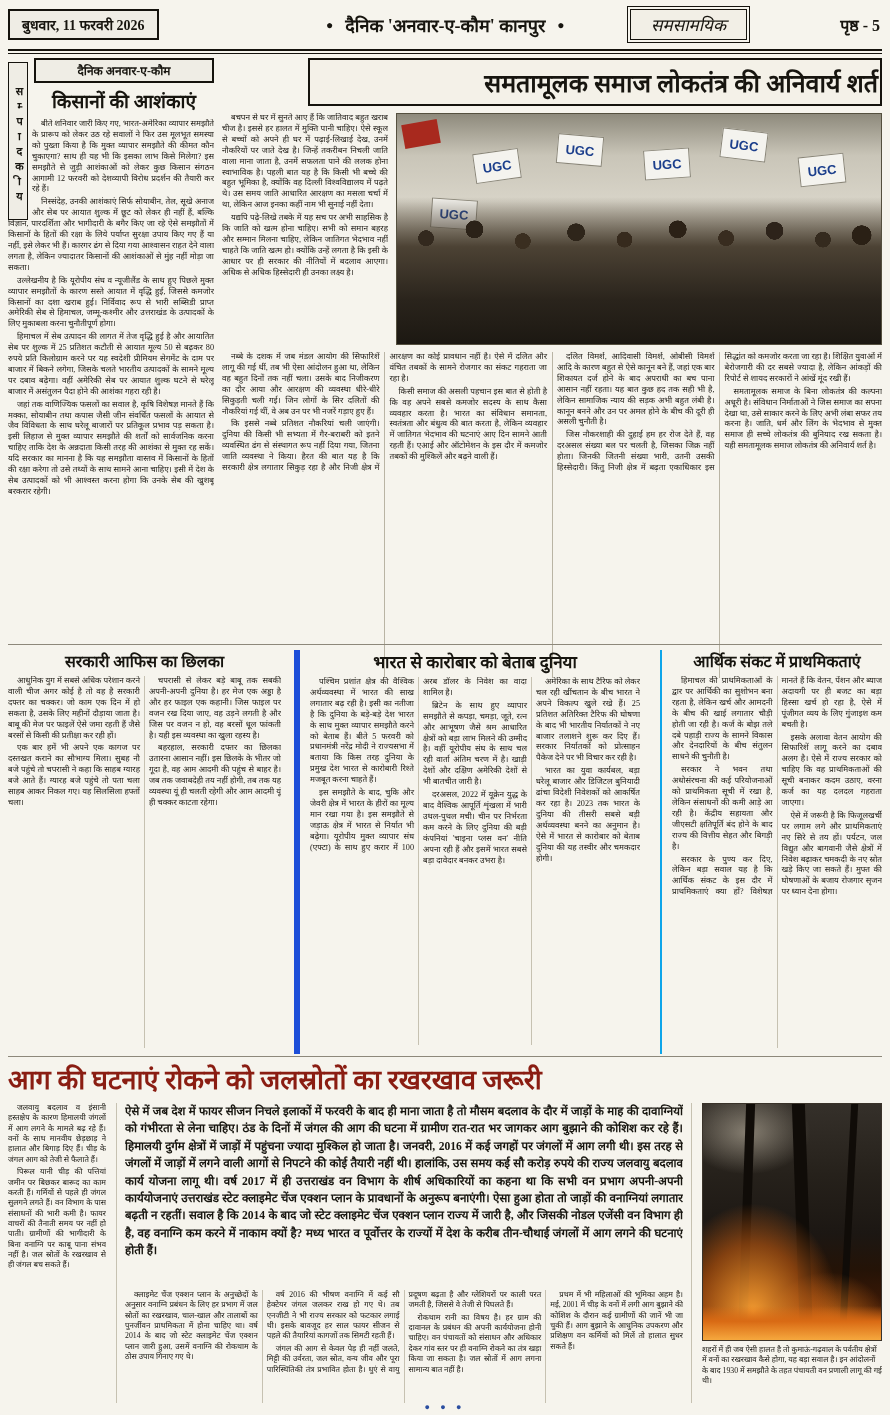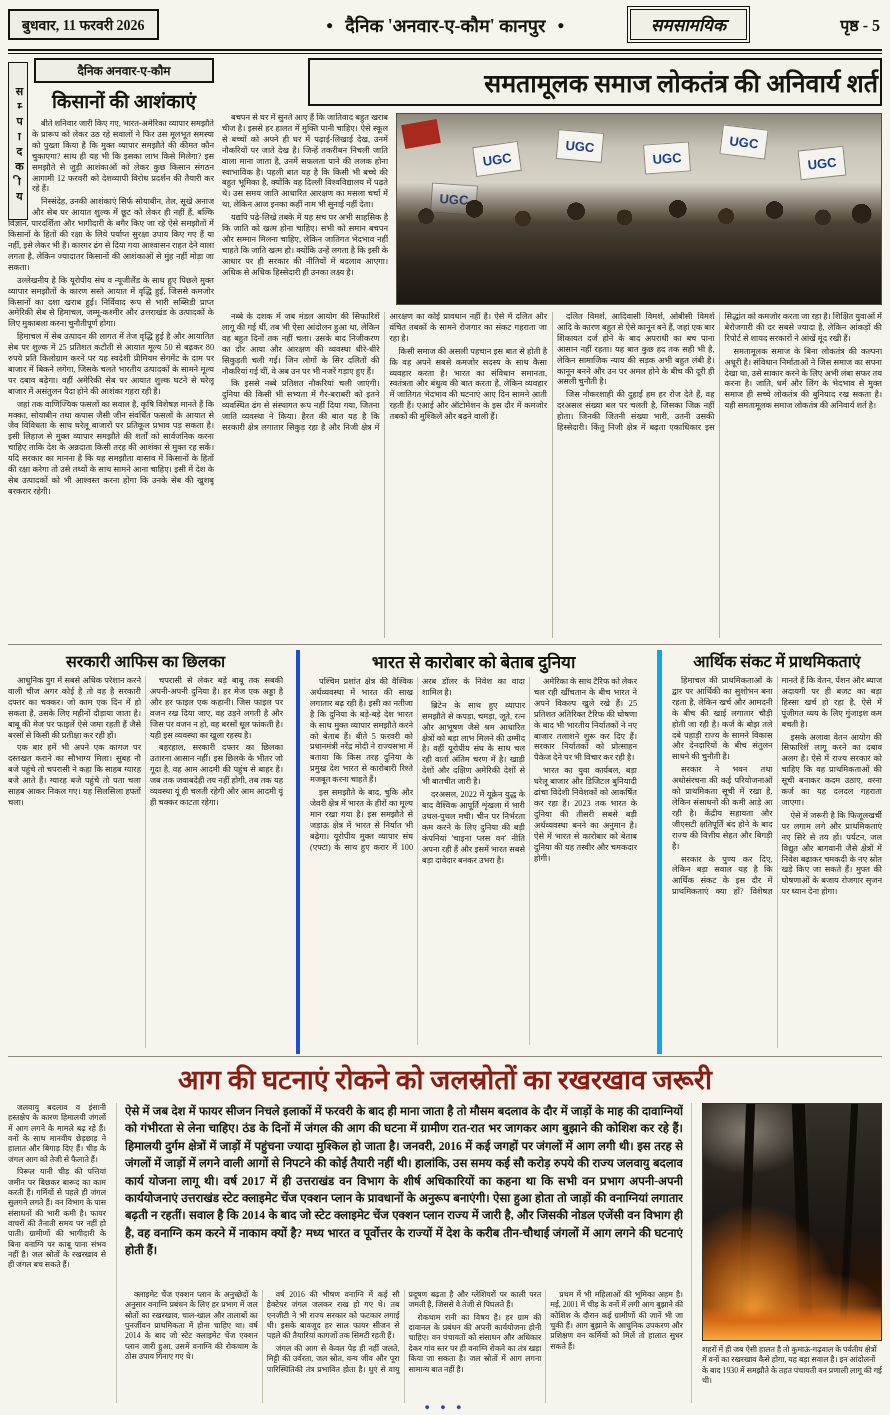--- a/index.html
+++ b/index.html
@@ -4,41 +4,41 @@
 <style>
   *{box-sizing:border-box;margin:0;padding:0}
   body{margin:0;background:#9a958a;font-family:"Liberation Serif","DejaVu Serif",serif}
   .page{position:relative;width:890px;height:1415px;background:#f6f4ed;color:#17150f;margin:0 auto;overflow:hidden}
 
   
   .header{position:absolute;top:6px;left:8px;right:8px;height:38px}
   .date-box{position:absolute;left:0;top:3px;border:2px solid #15130d;padding:4px 12px;font-weight:bold;font-size:14px;background:#efede5}
   .mast{position:absolute;left:318px;top:7px;display:flex;align-items:center;gap:12px;font-weight:bold;font-size:18px;white-space:nowrap}
   .dot{font-size:12px;line-height:1}
-  .sect-box{position:absolute;left:622px;top:3px;border:1px solid #15130d;outline:1px solid #15130d;outline-offset:2px;padding:3px 20px;font-weight:bold;font-style:italic;font-size:17px;background:#f2efe6}
+  .sect-box{position:absolute;left:622px;top:3px;border:1px solid #15130d;outline:1px solid #15130d;outline-offset:2px;padding:3px 20px;font-weight:normal;font-style:italic;font-size:17px;background:#f2efe6}
   .pageno{position:absolute;right:2px;top:8px;font-weight:bold;font-size:16px}
   .header-rules{position:absolute;top:49px;left:8px;right:8px;height:5px;border-top:2px solid #15130d;border-bottom:1px solid #15130d}
   .hrule{position:absolute;left:8px;right:8px;border-top:1px solid #8d887b}
 
   
   p{text-align:justify;text-indent:9px;margin-bottom:2px}
   .body-txt{font-size:8.2px;line-height:1.33;overflow:hidden;text-align:justify;color:#1d1a14}
 
   
   .row1{position:absolute;top:58px;left:8px;width:874px;height:582px}
   .editorial{position:absolute;left:0;top:0;width:206px;height:582px}
   .ed-vertical{position:absolute;left:0;top:4px;width:20px;height:158px;border:1px solid #15130d;background:#efede5;
     writing-mode:vertical-rl;text-orientation:upright;font-weight:bold;font-size:11px;text-align:center;padding-top:4px}
   .ed-kicker{margin-left:26px;border:2px solid #15130d;text-align:center;font-weight:bold;font-size:12px;padding:2px 0;background:#efede5}
   .ed-title{margin:5px 0 5px 26px;text-align:center;font-weight:bold;font-size:19px}
   .ed-body{height:486px}
   .ed-spacer{float:left;width:24px;height:96px}
   .lead{position:absolute;left:214px;top:0;width:660px;height:582px}
   .lead-headline{margin-left:86px;border:2px solid #15130d;text-align:right;font-weight:bold;font-size:25px;padding:5px 2px;background:#f4f1e8}
-  .lead-top{display:flex;gap:8px;margin-top:7px;height:192px}
+  .lead-top{display:flex;gap:8px;margin-top:7px;height:232px}
   .lead-col1{width:166px;height:232px}
   .lead-photo{flex:1;position:relative;border:1px solid #55503f;overflow:hidden}
   .lead-bottom{margin-top:7px;height:326px;column-count:4;column-gap:10px;column-rule:1px solid #b9b4a4}
 
   
   .ph-sky{position:absolute;inset:0;background:linear-gradient(180deg,#8e8a7c 0%,#c9c5b8 18%,#d8d4c8 38%,#b3ac9c 62%,#6e6454 100%)}
   .crowd{position:absolute;left:0;right:0;top:36%;bottom:0;background:
     radial-gradient(circle 8px at 6% 28%, #33291e 97%, transparent),
     radial-gradient(circle 9px at 16% 22%, #2b2218 97%, transparent),
     radial-gradient(circle 8px at 26% 30%, #3a2e20 97%, transparent),
@@ -56,33 +56,33 @@
   .pc2{left:33%;top:9%;transform:rotate(5deg)}
   .pc3{left:51%;top:15%;transform:rotate(-4deg)}
   .pc4{left:67%;top:7%;transform:rotate(7deg)}
   .pc5{left:83%;top:18%;transform:rotate(-6deg)}
   .pc6{left:7%;top:37%;transform:rotate(4deg)}
   .flag{position:absolute;left:6px;top:8px;width:36px;height:24px;background:#a8291e;transform:rotate(-10deg)}
 
   
   .row2{position:absolute;top:650px;left:8px;width:874px;height:404px;display:flex;gap:10px}
   .art h2{text-align:center;font-weight:bold;margin-bottom:4px}
-  .office{width:292px;border-right:4px solid #1d4ed8;padding-right:13px}
+  .office{width:292px;border-right:6px solid #1d4ed8;padding-right:13px}
   .office h2{font-size:16px}
   .office .cols{column-count:2;column-gap:9px;column-rule:1px solid #c6c1b1;height:372px}
-  .trade{width:352px;border-right:5px solid #0ea5e9;padding-right:20px}
+  .trade{width:352px;border-right:2px solid #0ea5e9;padding-right:20px}
   .trade h2{font-size:17px}
   .trade .cols{column-count:3;column-gap:9px;column-rule:1px solid #c6c1b1;height:368px}
   .economy{flex:1}
   .economy h2{font-size:16px}
   .economy .cols{column-count:2;column-gap:9px;column-rule:1px solid #c6c1b1;height:372px}
 
   
   .row3{position:absolute;top:1060px;left:8px;width:874px;height:346px}
-  .fire-title{text-align:center;font-weight:bold;font-size:27px;color:#8a1d12;margin-bottom:6px}
+  .fire-title{font-weight:bold;font-size:27px;color:#8a1d12;margin-bottom:6px}
   .fire-grid{display:flex;gap:10px;height:300px}
   .fire-left{width:98px;font-size:7.8px;line-height:1.33;overflow:hidden}
   .fire-center{flex:1;display:flex;flex-direction:column;border-left:1px solid #c6c1b1;border-right:1px solid #c6c1b1;padding:0 8px}
   .fire-intro{font-size:11.6px;font-weight:bold;line-height:1.5;height:182px;overflow:hidden;text-align:justify}
   .fire-intro p{text-indent:0}
   .fire-body{margin-top:5px;flex:1;column-count:4;column-gap:9px;column-rule:1px solid #c6c1b1;font-size:7.8px;line-height:1.33;overflow:hidden}
   .fire-right{width:180px}
   .fire-photo{position:relative;height:238px;border:1px solid #3a332a;overflow:hidden;
     background:linear-gradient(180deg,#35302a 0%,#26211b 30%,#1c1713 55%,#241307 70%,#3a1806 84%,#6b2d08 100%)}
   .fp-glow{position:absolute;inset:0;background:
@@ -129,21 +129,21 @@
         <p>हिमाचल में सेब उत्पादन की लागत में तेज वृद्धि हुई है और आयातित सेब पर शुल्क में 25 प्रतिशत कटौती से आयात मूल्य 50 से बढ़कर 80 रुपये प्रति किलोग्राम करने पर यह स्वदेशी प्रीमियम सेगमेंट के दाम पर बाजार में बिकने लगेगा, जिसके चलते भारतीय उत्पादकों के सामने मूल्य पर दबाव बढ़ेगा। वहीं अमेरिकी सेब पर आयात शुल्क घटने से घरेलू बाजार में असंतुलन पैदा होने की आशंका गहरा रही है।</p>
         <p>जहां तक वाणिज्यिक फसलों का सवाल है, कृषि विशेषज्ञ मानते हैं कि मक्का, सोयाबीन तथा कपास जैसी जीन संवर्धित फसलों के आयात से जैव विविधता के साथ घरेलू बाजारों पर प्रतिकूल प्रभाव पड़ सकता है। इसी लिहाज से मुक्त व्यापार समझौते की शर्तों को सार्वजनिक करना चाहिए ताकि देश के अन्नदाता किसी तरह की आशंका से मुक्त रह सकें। यदि सरकार का मानना है कि यह समझौता वास्तव में किसानों के हितों की रक्षा करेगा तो उसे तथ्यों के साथ सामने आना चाहिए। इसी में देश के सेब उत्पादकों को भी आश्वस्त करना होगा कि उनके सेब की खुशबू बरकरार रहेगी।</p>
       </div>
     </div>
 
     <div class="lead">
       <div class="lead-headline">समतामूलक समाज लोकतंत्र की अनिवार्य शर्त</div>
       <div class="lead-top">
         <div class="lead-col1 body-txt">
           <p>बचपन से घर में सुनते आए हैं कि जातिवाद बहुत खराब चीज है। इससे हर हालत में मुक्ति पानी चाहिए। ऐसे स्कूल से बच्चों को अपने ही घर में पढ़ाई-लिखाई देख, उनमें नौकरियों पर जाते देख है। जिन्हें तकरीबन निचली जाति वाला माना जाता है, उनमें सफलता पाने की ललक होना स्वाभाविक है। पहली बात यह है कि किसी भी बच्चे की बहुत भूमिका है, क्योंकि वह दिल्ली विश्वविद्यालय में पढ़ते थे। उस समय जाति आधारित आरक्षण का मसला चर्चा में था, लेकिन आज इनका कहीं नाम भी सुनाई नहीं देता।</p>
-          <p>यद्यपि पढ़े-लिखे तबके में यह सच पर अभी साहसिक है कि जाति को खत्म होना चाहिए। सभी को समान बचपन और सम्मान मिलना चाहिए, लेकिन जातिगत भेदभाव नहीं चाहते कि जाति खत्म हो। क्योंकि उन्हें लगता है कि इसी के आधार पर ही सरकार की नीतियों में बदलाव आएगा। अधिक से अधिक हिस्सेदारी ही उनका लक्ष्य है।</p>
+          <p>यद्यपि पढ़े-लिखे तबके में यह सच पर अभी साहसिक है कि जाति को खत्म होना चाहिए। सभी को समान बहरह और सम्मान मिलना चाहिए, लेकिन जातिगत भेदभाव नहीं चाहते कि जाति खत्म हो। क्योंकि उन्हें लगता है कि इसी के आधार पर ही सरकार की नीतियों में बदलाव आएगा। अधिक से अधिक हिस्सेदारी ही उनका लक्ष्य है।</p>
         </div>
         <div class="lead-photo">
           <div class="ph-sky"></div>
           <div class="flag"></div>
           <div class="placard pc1">
               <span>UGC</span>
             </div>
           <div class="placard pc2">
               <span>UGC</span>
             </div>

